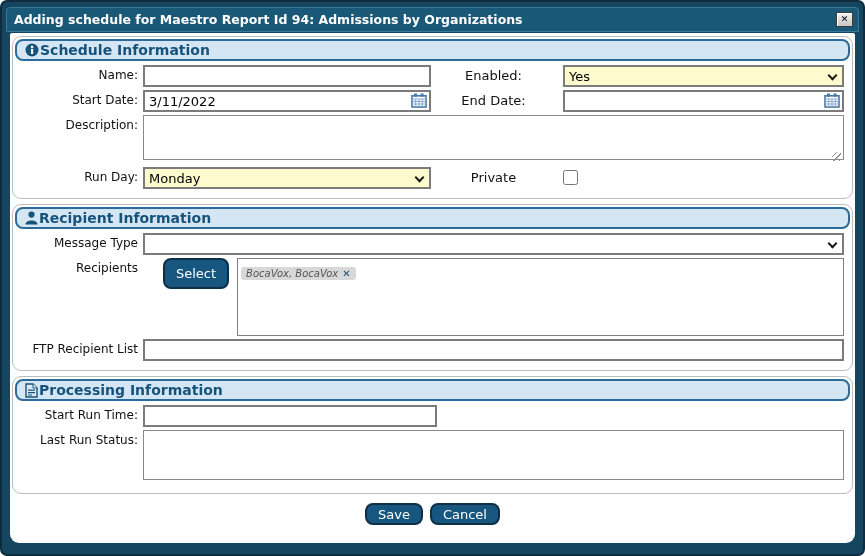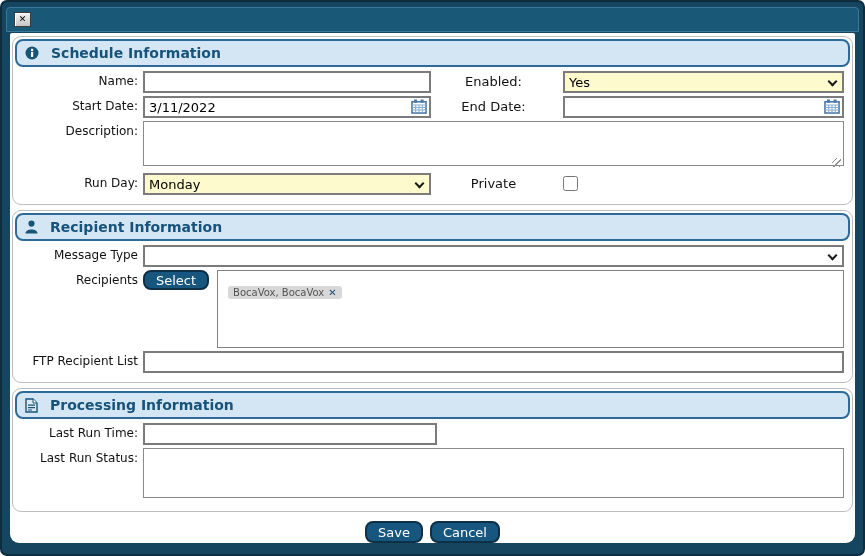--- a/index.html
+++ b/index.html
@@ -42,22 +42,22 @@
     border:1px solid #bdbdbd;
     border-radius:9px;
     padding:2px 2px 6px 2px;
     margin-bottom:5px;
     background:#fff;
   }
   .panel-header {
     background:#d4e6f3;
     border:2px solid #2c6b99;
     border-radius:8px;
-    height:28px;
-    display:flex; align-items:center; gap:12px;
+    height:22px;
+    display:flex; align-items:center; gap:1px;
     padding:0 8px;
     color:#17527a; font-size:14px; font-weight:bold;
     margin-bottom:4px;
   }
   .row { display:flex; align-items:flex-start; margin:3px 0; }
   .lbl { width:128px; text-align:right; padding:3px 5px 0 0; font-size:12px; color:#111; white-space:nowrap; flex:none; }
   .lbl-r { width:132px; text-align:center; padding:3px 7px 0 0; font-size:13px; color:#111; white-space:nowrap; flex:none; }
   .fld-l { width:288px; flex:none; position:relative;border-radius:9px; }
   .fld-r { flex:1; margin-right:6px; position:relative; }
   .fld-wide { flex:1; margin-right:6px; position:relative; }
@@ -93,27 +93,28 @@
 
   .btn {
     background:#17567e;
     border:2px solid #0d3046;
     border-radius:8px;
     color:#fff; font-size:13px;
     font-family:"DejaVu Sans","Liberation Sans",sans-serif;
     padding:1px 11px; height:22px;
     cursor:pointer;
   }
-  .select-btn { margin-left:0; flex:none; height:20px; }
+  .select-btn { margin-left:20px; flex:none; height:31px; }
   .recipients-box {
     flex:1; margin-left:8px; margin-right:6px;
     height:78px;
     border:1px solid #808080;
     background:#fff;
-    padding:10px;
+    padding:3px;
+    font-style:italic;
   }
   .tag {
     display:inline-flex; align-items:center; gap:4px;
     background:#d8d8d8;
     border-radius:3px;
     padding:1px 5px;
     font-size:10px; color:#555;
   }
   .tag .x { color:#1a4e75; font-weight:bold; font-size:10px; cursor:pointer; }
 
@@ -128,20 +129,21 @@
   .lrs-textarea { height:50px; }
 
   .footer { display:flex; justify-content:center; gap:7px; padding-top:4px; }
 </style>
 </head>
 <body>
 
 <div class="dialog">
 
   <div class="titlebar">
+    <span class="title">Adding schedule for Maestro Report Id 94: Admissions by Organizations</span>
     <span class="close-btn">✕</span>
   </div>
 
   <div class="content">
 
     <div class="panel">
       <div class="panel-header">
         <svg width="14" height="14" viewBox="0 0 14 14">
             <circle cx="7" cy="7" r="6.5" fill="#17547a"></circle>
             <rect x="6" y="2.8" width="2.2" height="2.2" fill="#fff"></rect>
@@ -247,21 +249,21 @@
       <div class="panel-header">
         <svg width="13" height="15" viewBox="0 0 13 15">
             <path d="M1 1 H8 L12 5 V14 H1 Z" fill="#dce9f5" stroke="#17547a" stroke-width="1.4"></path>
             <path d="M8 1 V5 H12" fill="#ffffff" stroke="#17547a" stroke-width="1"></path>
             <path d="M3 7.2 H10 M3 9.6 H10 M3 12 H7" stroke="#17547a" stroke-width="1.2"></path>
           </svg>
         <span>Processing Information</span>
       </div>
 
       <div class="row">
-        <span class="lbl">Last Run Time:</span>
+        <span class="lbl">Start Run Time:</span>
         <span class="lrt-field">
           <input type="text" style="">
         </span>
       </div>
 
       <div class="row">
         <span class="lbl">Last Run Status:</span>
         <span class="fld-wide">
           <textarea class="lrs-textarea" style=""></textarea>
         </span>

